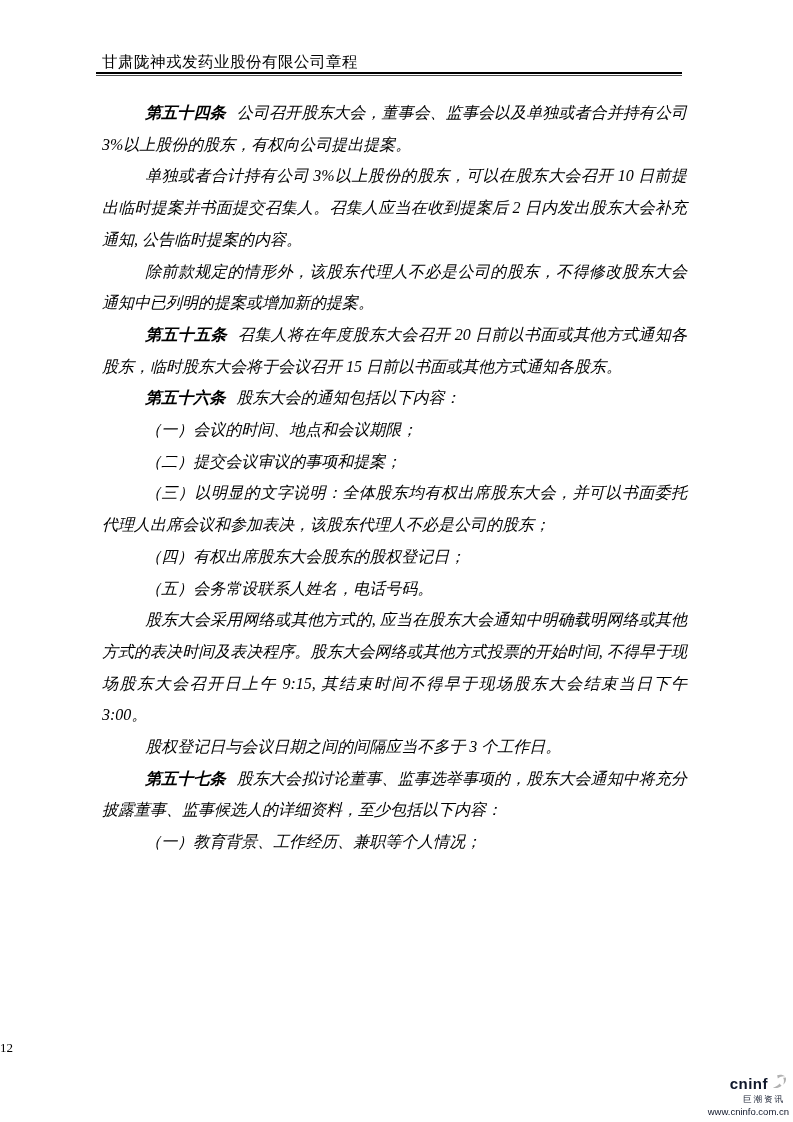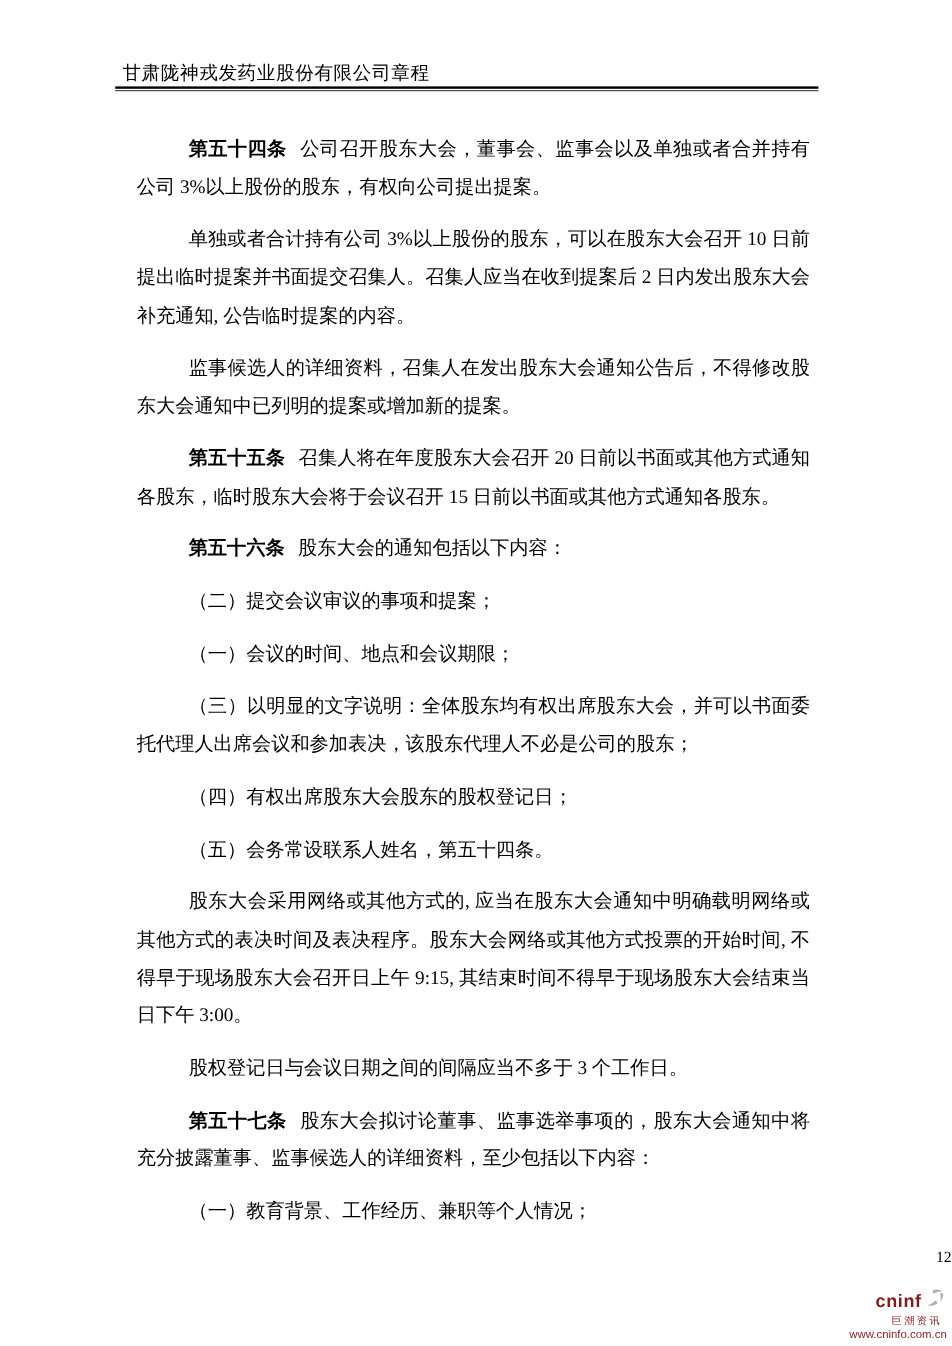--- a/index.html
+++ b/index.html
@@ -41,36 +41,37 @@
   .doc-body {
     position: absolute;
     left: 102px;
     top: 97px;
     width: 585px;
     font-size: 16px;
     line-height: 31.7px;
     text-align: justify;
   }
   .doc-body p {
-    margin: 12px;
+    margin: 0;
     padding: 0;
     text-indent: 2.7em;
+    font-style: italic;
   }
   .article-term {
     font-weight: bold;
     margin-right: 0.7em;
   }
 
   
   .page-number {
     position: absolute;
     left: 0;
     top: 1040px;
     width: 793px;
-    text-align: right;
+    text-align: left;
     font-size: 13px;
     line-height: 16px;
   }
   .watermark {
     position: absolute;
     right: 4px;
     top: 1074px;
     text-align: right;
     font-family: "Liberation Sans", "DejaVu Sans", sans-serif;
     line-height: 1;
@@ -105,37 +106,37 @@
 <body>
 
 <div class="page">
 
   <div class="doc-header-title">甘肃陇神戎发药业股份有限公司章程</div>
   <div class="doc-header-rule"></div>
 
   <div class="doc-body">
     <p><span class="article-term">第五十四条</span><span>公司召开股东大会，董事会、监事会以及单独或者合并持有公司 3%以上股份的股东，有权向公司提出提案。</span></p>
     <p><span>单独或者合计持有公司 3%以上股份的股东，可以在股东大会召开 10 日前提出临时提案并书面提交召集人。召集人应当在收到提案后 2 日内发出股东大会补充通知, 公告临时提案的内容。</span></p>
-    <p><span>监事候选人的详细资料，召集人在发出股东大会通知公告后，不得修改股东大会通知中已列明的提案或增加新的提案。</span></p>
+    <p><span>除前款规定的情形外，该股东代理人不必是公司的股东，不得修改股东大会通知中已列明的提案或增加新的提案。</span></p>
     <p><span class="article-term">第五十五条</span><span>召集人将在年度股东大会召开 20 日前以书面或其他方式通知各股东，临时股东大会将于会议召开 15 日前以书面或其他方式通知各股东。</span></p>
     <p><span class="article-term">第五十六条</span><span>股东大会的通知包括以下内容：</span></p>
+    <p><span>（一）会议的时间、地点和会议期限；</span></p>
     <p><span>（二）提交会议审议的事项和提案；</span></p>
-    <p><span>（一）会议的时间、地点和会议期限；</span></p>
     <p><span>（三）以明显的文字说明：全体股东均有权出席股东大会，并可以书面委托代理人出席会议和参加表决，该股东代理人不必是公司的股东；</span></p>
     <p><span>（四）有权出席股东大会股东的股权登记日；</span></p>
-    <p><span>（五）会务常设联系人姓名，第五十四条。</span></p>
+    <p><span>（五）会务常设联系人姓名，电话号码。</span></p>
     <p><span>股东大会采用网络或其他方式的, 应当在股东大会通知中明确载明网络或其他方式的表决时间及表决程序。股东大会网络或其他方式投票的开始时间, 不得早于现场股东大会召开日上午 9:15, 其结束时间不得早于现场股东大会结束当日下午 3:00。</span></p>
     <p><span>股权登记日与会议日期之间的间隔应当不多于 3 个工作日。</span></p>
     <p><span class="article-term">第五十七条</span><span>股东大会拟讨论董事、监事选举事项的，股东大会通知中将充分披露董事、监事候选人的详细资料，至少包括以下内容：</span></p>
     <p><span>（一）教育背景、工作经历、兼职等个人情况；</span></p>
   </div>
 
   <div class="page-number">12</div>
 
-  <div class="watermark" style="color:#7f1d1d;">
+  <div class="watermark" style="color:#0f172a;">
     <div class="wm-row1">
       <span class="wm-brand">cninf</span>
       <span class="wm-icon">
         <svg width="17" height="16" viewBox="0 0 24 24" aria-hidden="true">
           <g fill="#b1b1b1">
             <path d="M10 2 C 14 0.2 19 1 22 3.4 C 18 3 14 4 11 6.6 Z"></path>
             <path d="M23 5.4 C 24 9.4 22.4 13.8 19 16.2 C 20.6 12.8 20.6 8.8 19 5.8 Z"></path>
             <path d="M16.6 17.6 C 13 20.8 8 22 3.6 20.6 C 7.8 19.4 11.4 17.2 13.4 14.2 Z"></path>
           </g>
         </svg>

